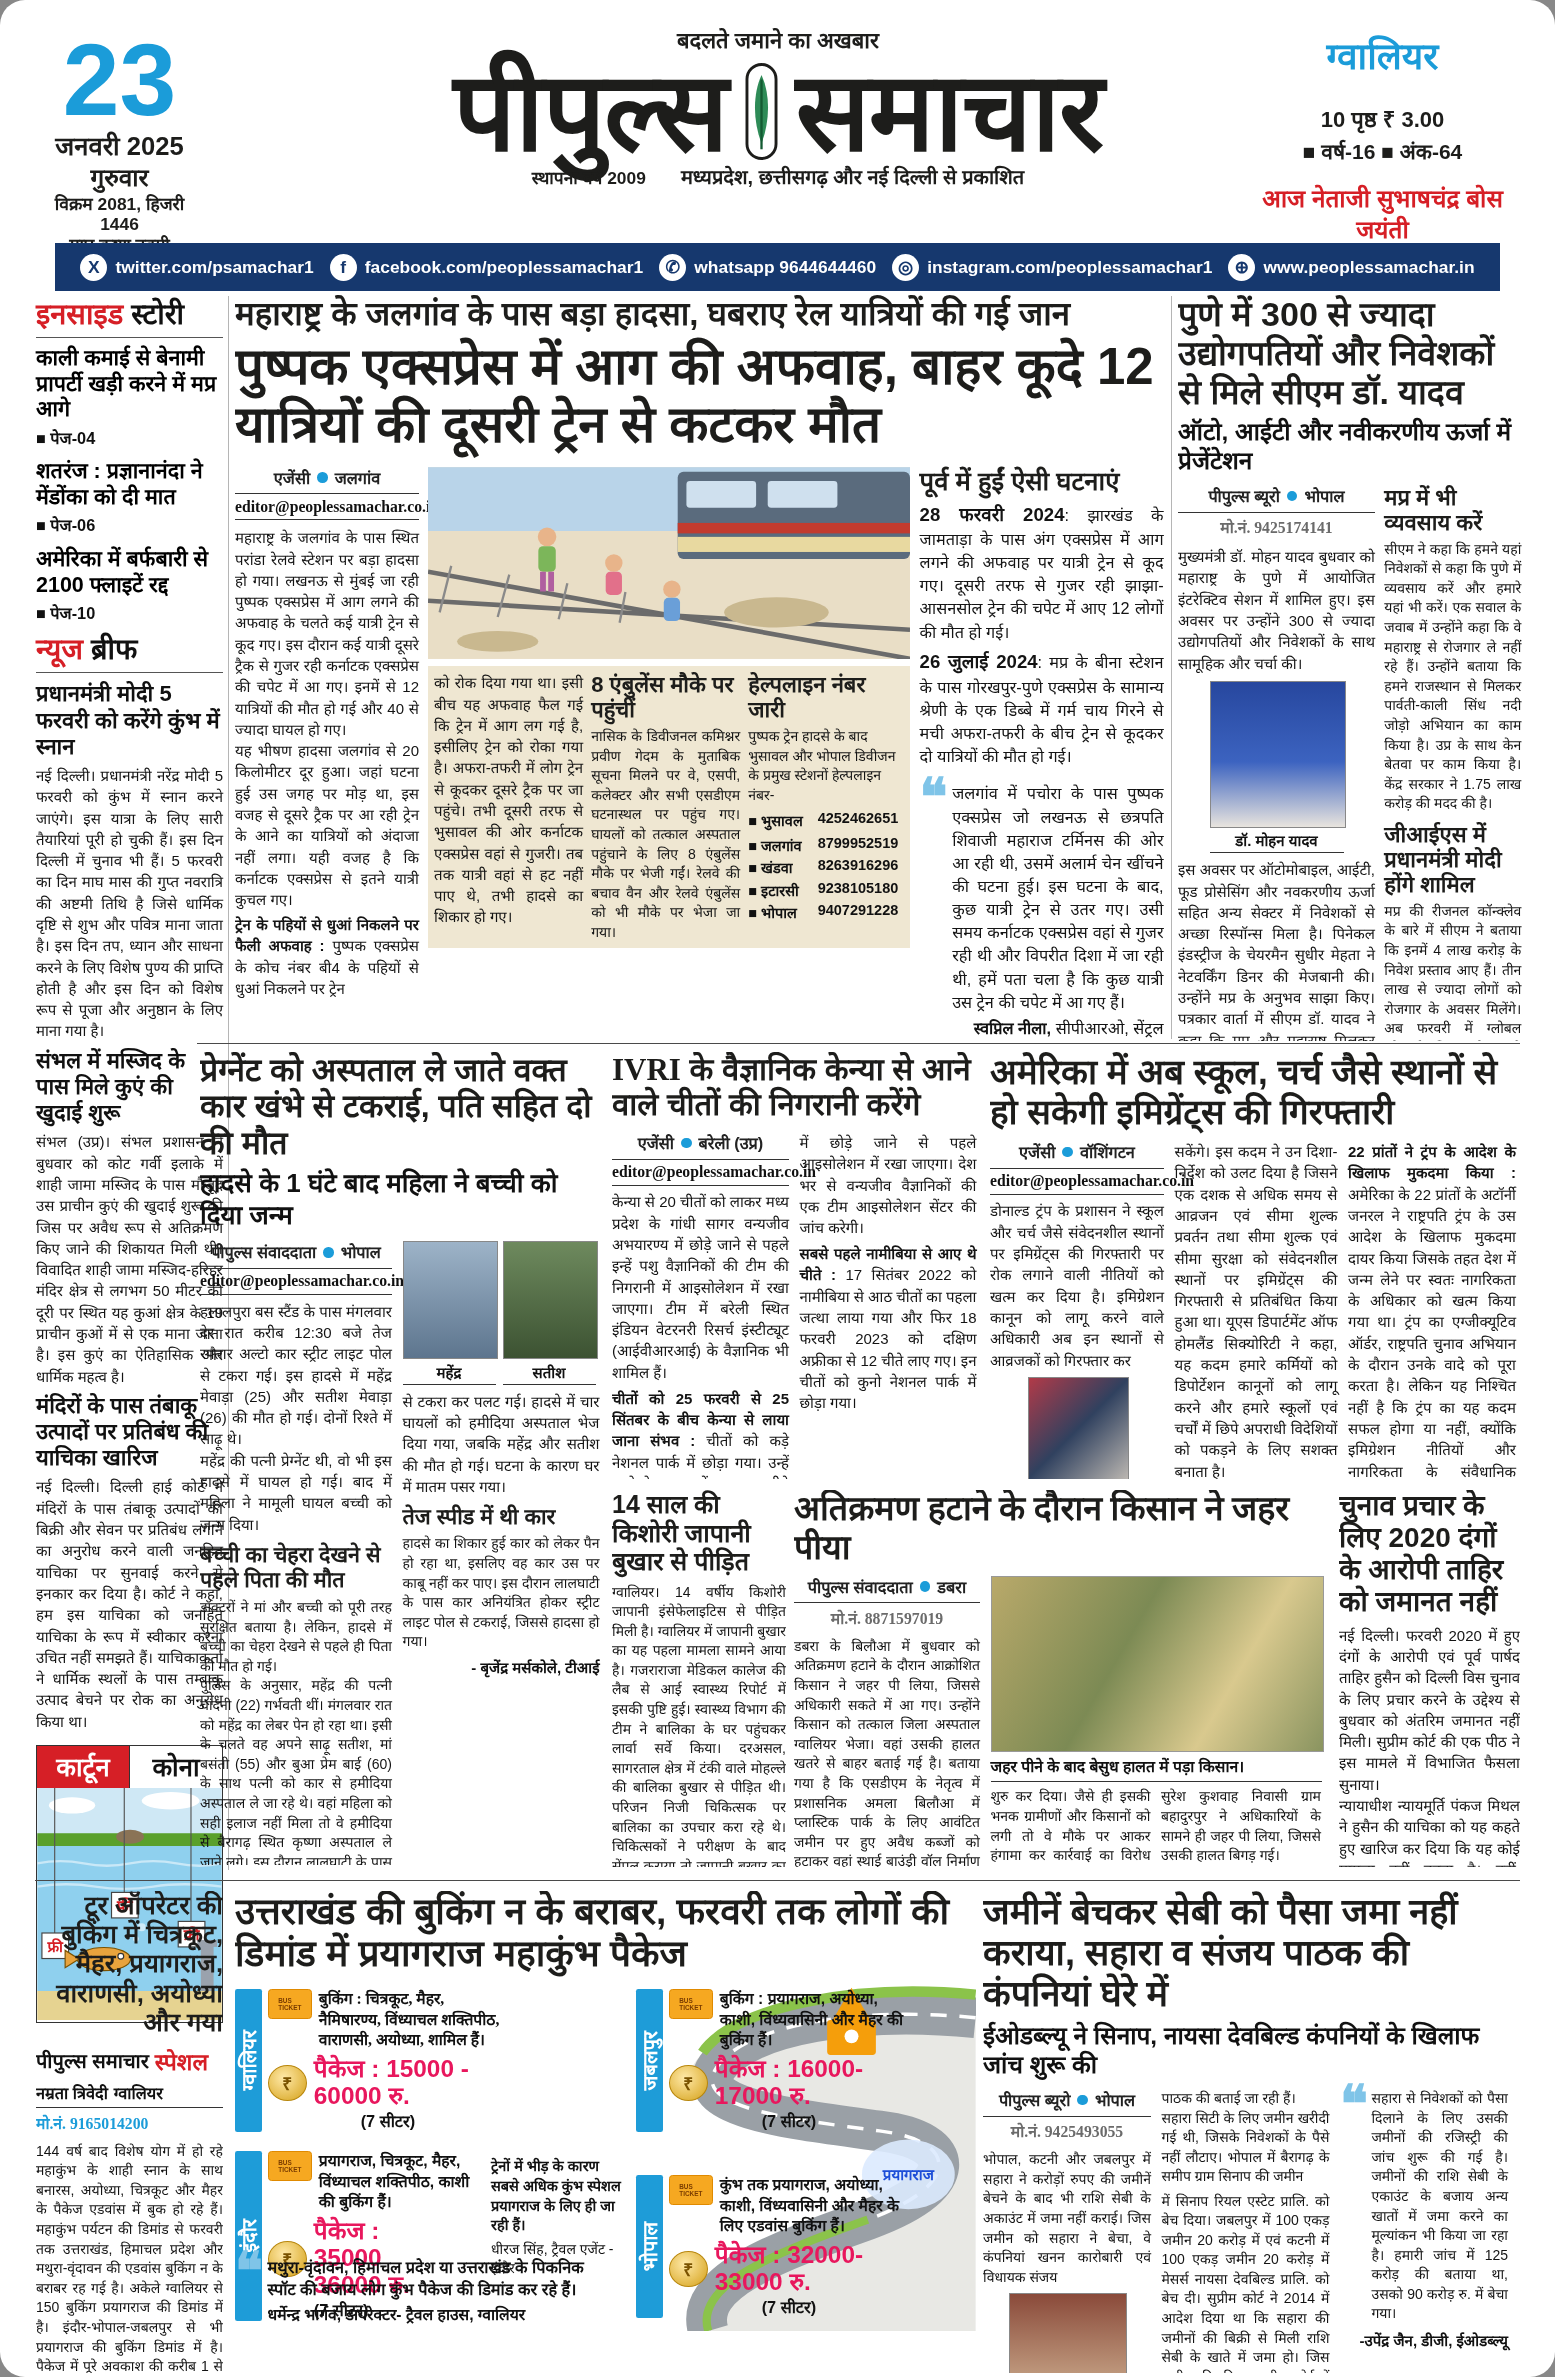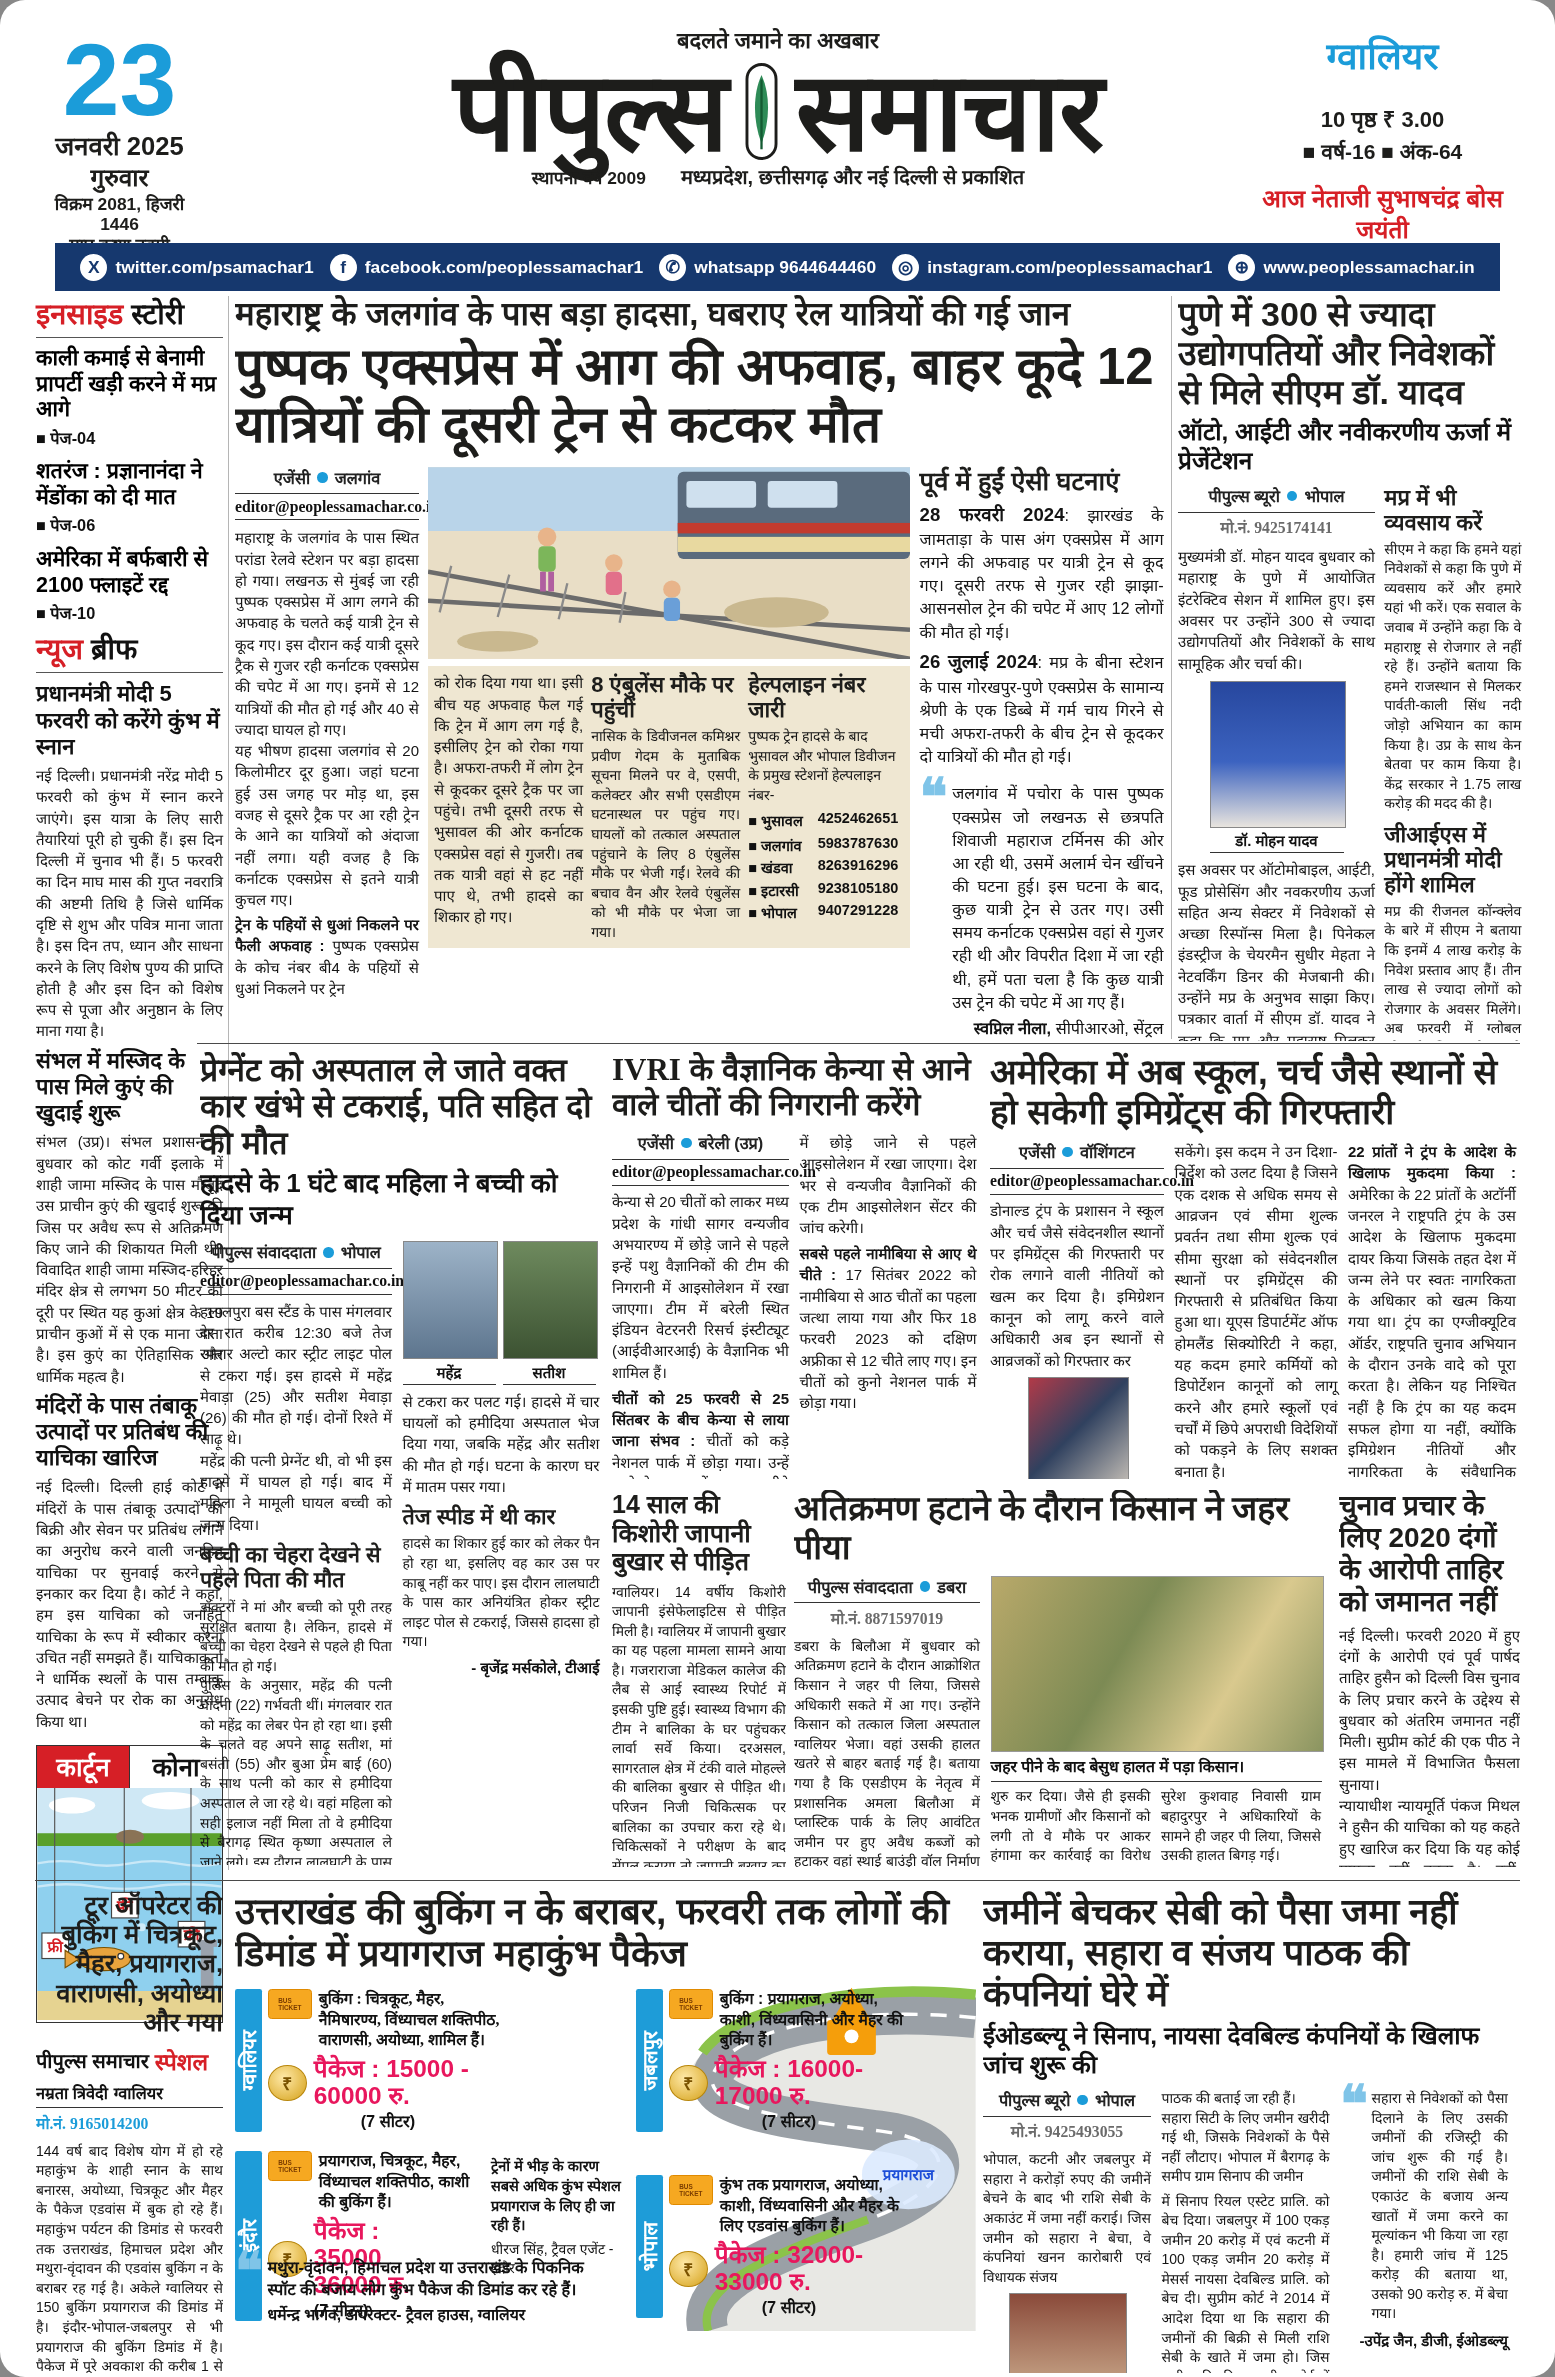--- a/index.html
+++ b/index.html
@@ -233,21 +233,21 @@
           </div>
           <div style="width:150px;flex:none;">
             <div class="hl" style="font-size:22px;">हेल्पलाइन नंबर जारी</div>
             <div class="body-sm" style="margin-top:4.6px;">पुष्पक ट्रेन हादसे के बाद भुसावल और भोपाल डिवीजन के प्रमुख स्टेशनों हेल्पलाइन नंबर-</div>
             <div style="display:flex;justify-content:space-between;font-size:14.5px;font-weight:bold;margin-top:4.6px;">
               <span>■ भुसावल</span>
               <span>4252462651</span>
             </div>
             <div style="display:flex;justify-content:space-between;font-size:14.5px;font-weight:bold;margin-top:5px;">
               <span>■ जलगांव</span>
-              <span>5983787630</span>
+              <span>8799952519</span>
             </div>
             <div style="display:flex;justify-content:space-between;font-size:14.5px;font-weight:bold;margin-top:2.3px;">
               <span>■ खंडवा</span>
               <span>8263916296</span>
             </div>
             <div style="display:flex;justify-content:space-between;font-size:14.5px;font-weight:bold;margin-top:2.3px;">
               <span>■ इटारसी</span>
               <span>9238105180</span>
             </div>
             <div style="display:flex;justify-content:space-between;font-size:14.5px;font-weight:bold;margin-top:2.3px;">

